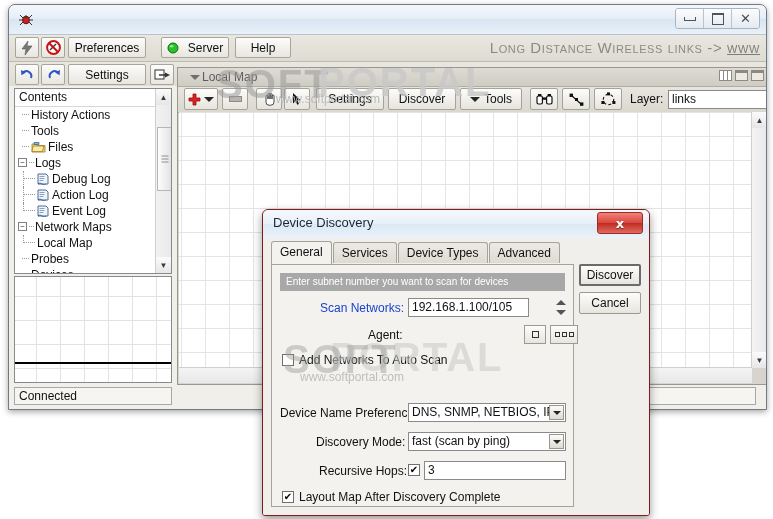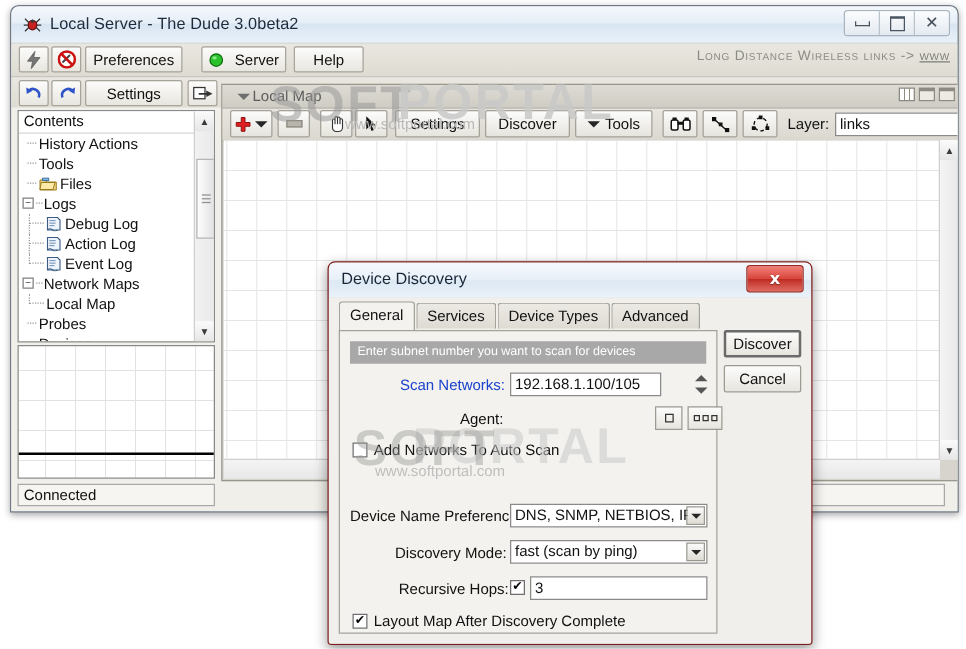--- a/index.html
+++ b/index.html
@@ -70,21 +70,21 @@
     background: linear-gradient(to bottom,#fcfcfb,#e8e6df);
     border: 1px solid #a7a49c;
     border-radius: 2px;
     display: flex; align-items: center; justify-content: center;
     font-size: 12px; color: #111;
     box-sizing: border-box;
   }
   .tb-btn.icon-only { width: 24px; }
   .banner {
     position: absolute; right: 6px; top: 4px;
-    font-size: 11px; color: #8b8b86;
+    font-size: 15px; color: #8b8b86;
     font-variant: small-caps;
     letter-spacing: .6px;
     white-space: nowrap;
   }
   .banner .www { color:#7d7d78; text-decoration: underline; }
 
   
   .toolbar2 {
     position: relative;
     height: 26px;
@@ -356,21 +356,20 @@
               <line x1="14" y1="3" x2="10" y2="7"></line>
             <line x1="2" y1="13" x2="6" y2="9"></line>
               <line x1="14" y1="13" x2="10" y2="9"></line>
             <line x1="1" y1="8" x2="5" y2="8"></line>
               <line x1="15" y1="8" x2="11" y2="8"></line>
           </g>
           <ellipse cx="8" cy="8" rx="3.4" ry="3.8" fill="#c92020" stroke="#6b0f0f" stroke-width="1"></ellipse>
           <circle cx="8" cy="5" r="1.4" fill="#3a3a3a"></circle>
         </svg>
       </span>
-      <span class="title-text">Local Server - The Dude 3.0beta2</span>
       <div class="win-controls">
         <div class="win-btn">
           <span class="glyph-min"></span>
         </div>
         <div class="win-btn">
           <span class="glyph-max"></span>
         </div>
         <div class="win-btn">
           <span class="glyph-close">✕</span>
         </div>

